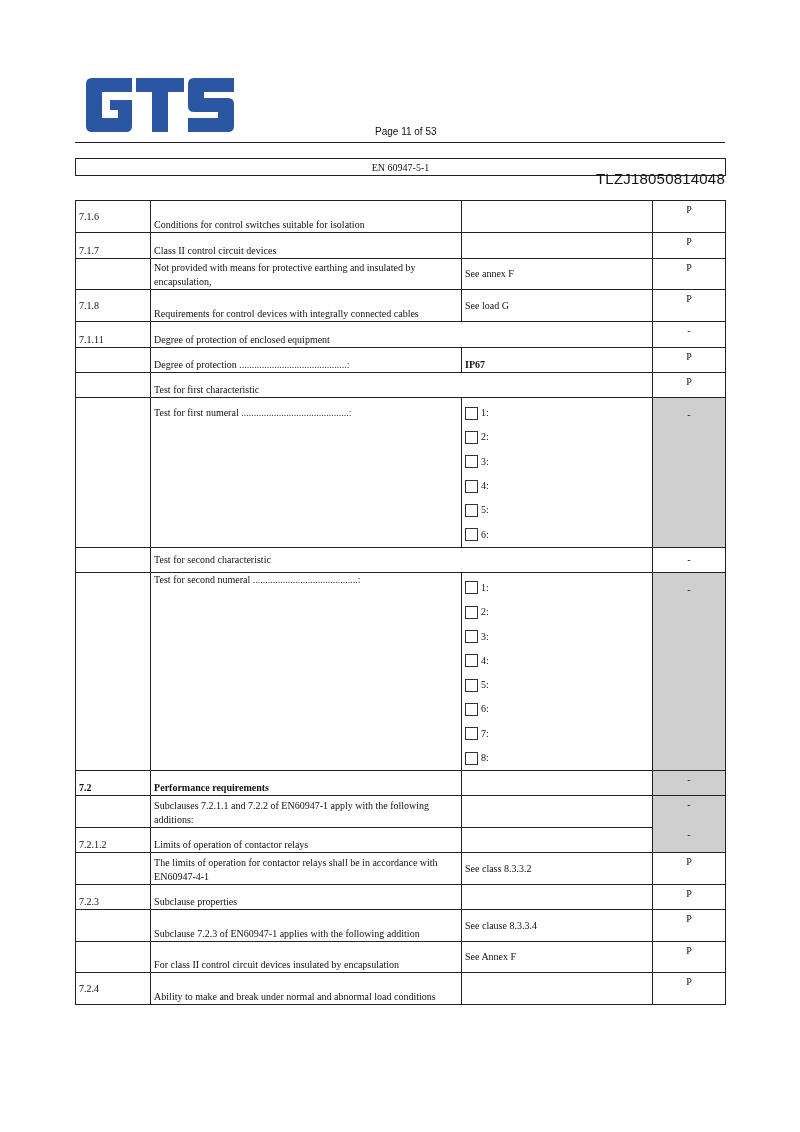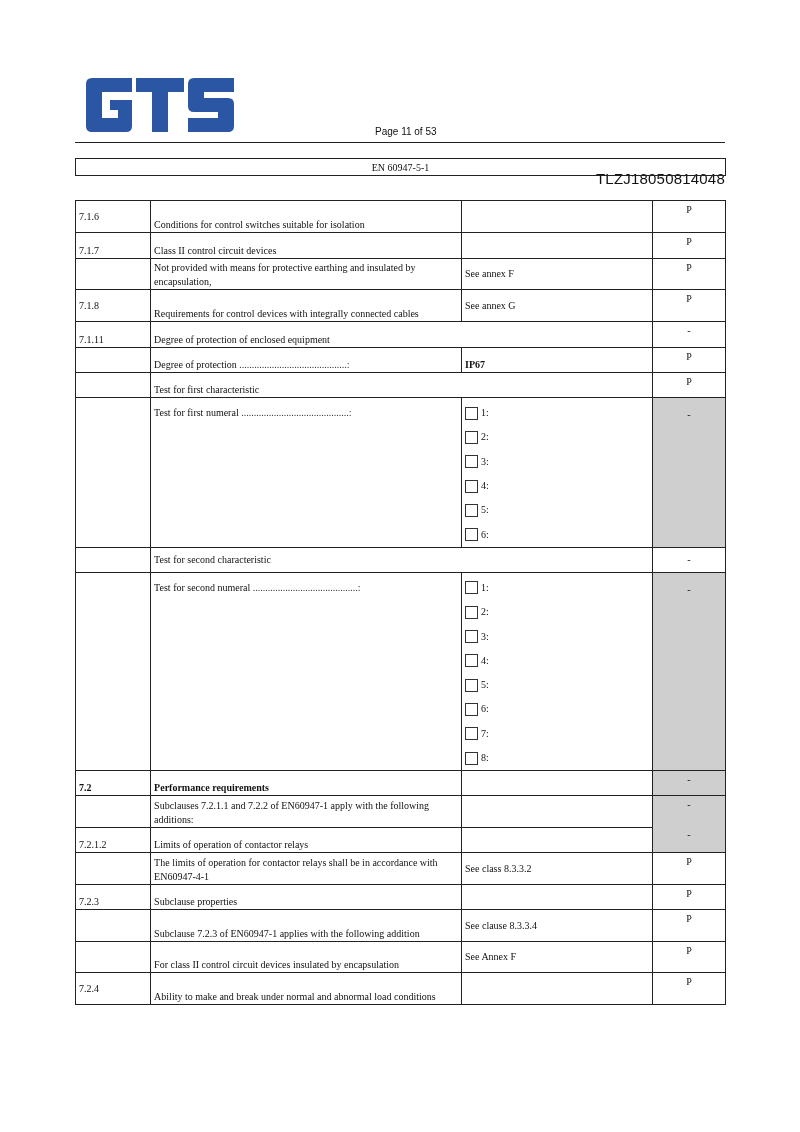--- a/index.html
+++ b/index.html
@@ -84,21 +84,21 @@
   <tr style="height:31px">
     <td></td>
     <td>Not provided with means for protective earthing and insulated by encapsulation,</td>
     <td style="vertical-align:middle">See annex F</td>
     <td class="verdict">P</td>
   </tr>
 
   <tr style="height:32px">
     <td class="clause">7.1.8</td>
     <td>Requirements for control devices with integrally connected cables</td>
-    <td style="vertical-align:middle">See annex G</td>
+    <td style="vertical-align:middle">See load G</td>
     <td class="verdict">P</td>
   </tr>
 
   <tr style="height:26px">
     <td>7.1.11</td>
     <td colspan="2">Degree of protection of enclosed equipment</td>
     <td class="verdict">-</td>
   </tr>
 
   <tr style="height:25px">
@@ -147,21 +147,21 @@
   </tr>
 
   <tr style="height:25px">
     <td></td>
     <td colspan="2" style="vertical-align:middle">Test for second characteristic</td>
     <td class="center" style="vertical-align:middle">-</td>
   </tr>
 
   <tr style="height:196px">
     <td></td>
-    <td style="vertical-align:top;padding-top:8px"><span class="lead"><span>Test for second numeral</span> <span class="dots">..........................................:</span></span></td>
+    <td style="vertical-align:top;"><span class="lead"><span>Test for second numeral</span> <span class="dots">..........................................:</span></span></td>
     <td style="vertical-align:top;padding-top:3px">
       <div class="opt">
             <span class="box"></span>
             <span>1:</span>
           </div>
       <div class="opt">
             <span class="box"></span>
             <span>2:</span>
           </div>
       <div class="opt">

